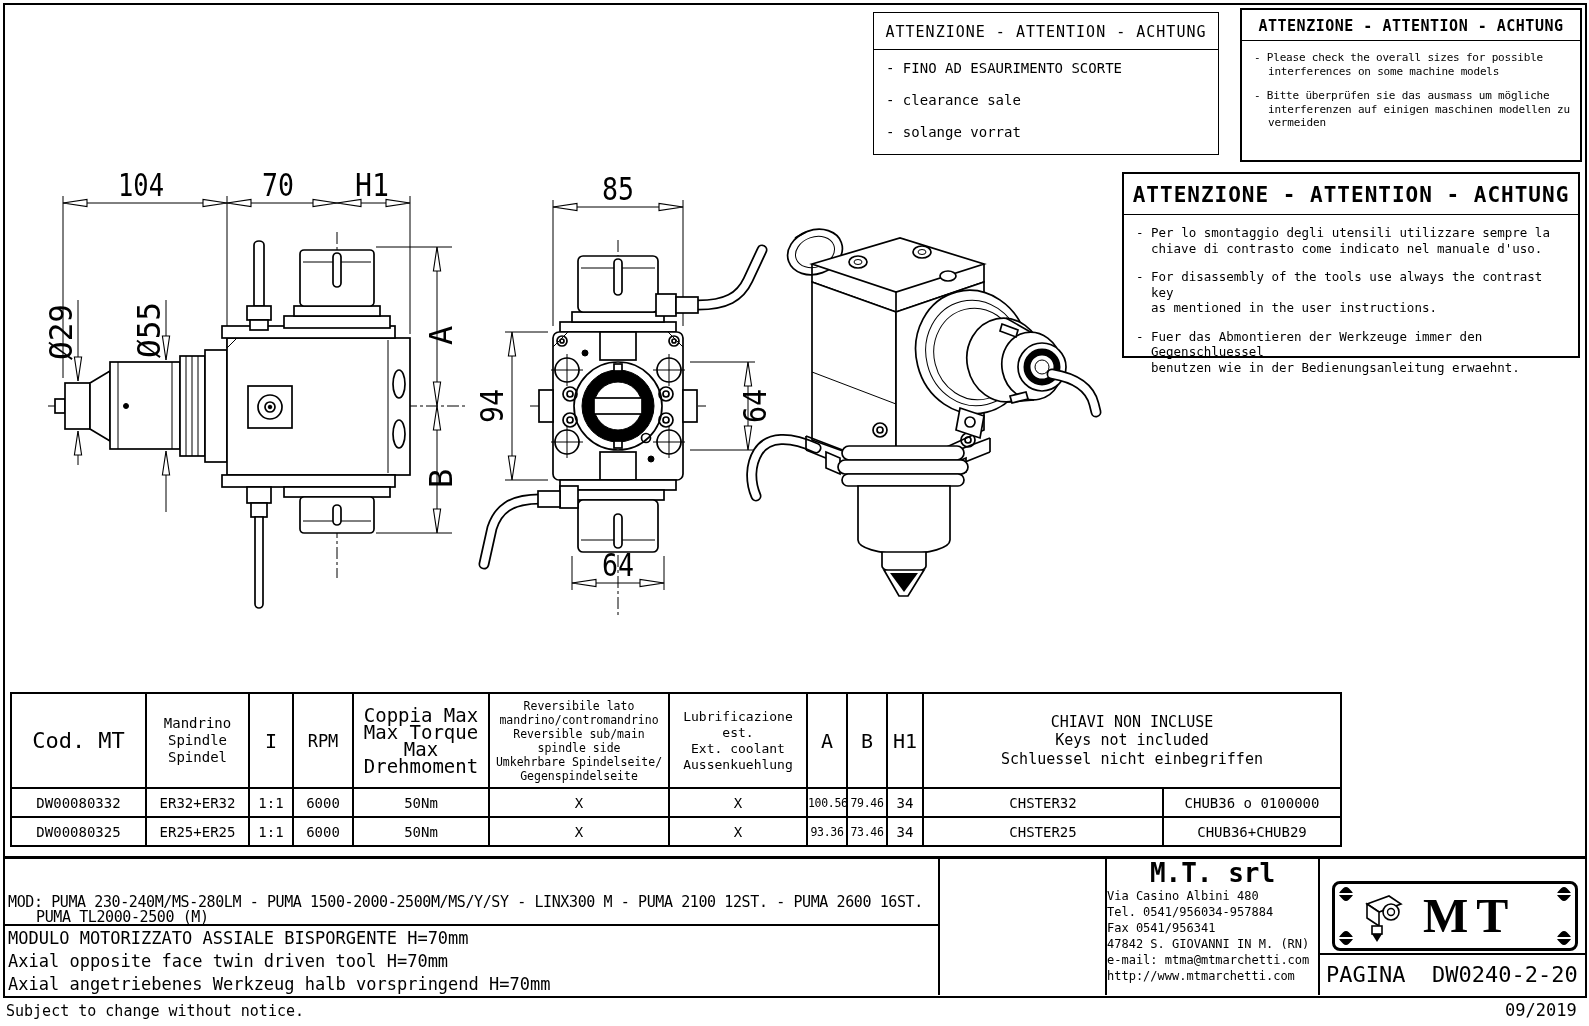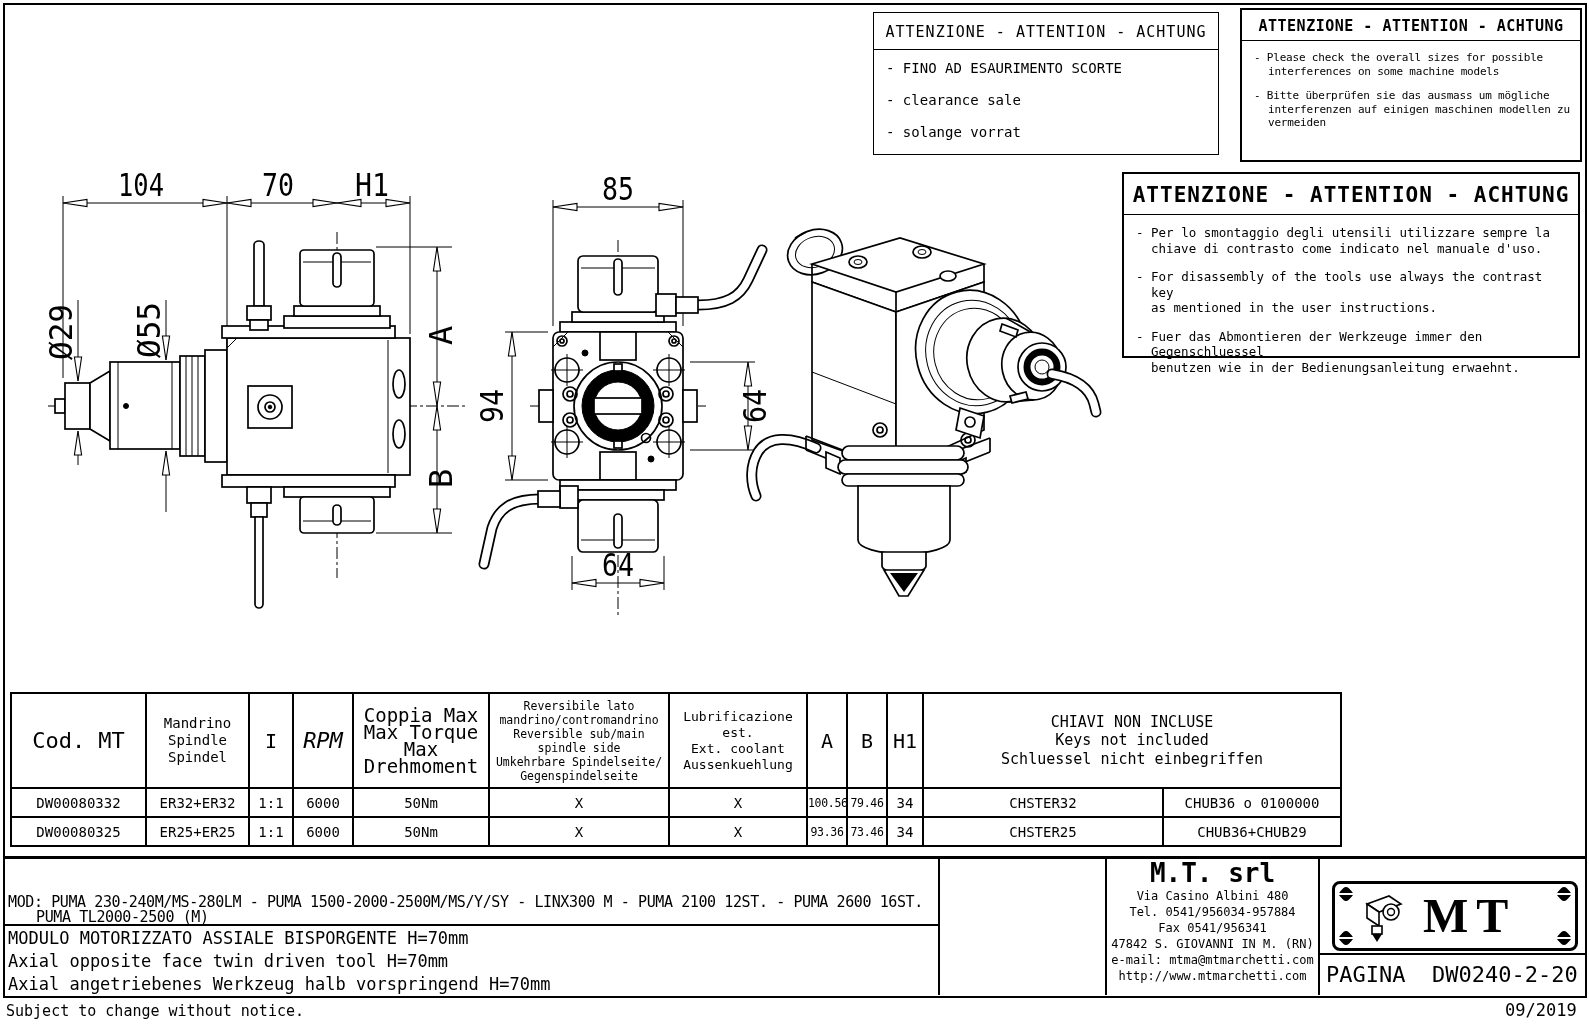--- a/index.html
+++ b/index.html
@@ -24,37 +24,37 @@
 
   
   table.spec{position:absolute;left:10px;top:692px;border-collapse:collapse;table-layout:fixed;
              width:1330px;background:#fff;}
   table.spec th,table.spec td{border:2px solid #000;text-align:center;vertical-align:middle;
              padding:0;overflow:hidden;}
   table.spec th{white-space:pre-line;font-weight:normal;}
   th.h-cod{font-size:22px;}
   th.h-mand{font-size:14px;line-height:17px;}
   th.h-i{font-size:20px;}
-  th.h-rpm{font-size:22px;font-style:italic;}
+  th.h-rpm{font-size:17px;}
   th.h-cop{font-size:19px;line-height:17px;}
   th.h-rev{font-size:11.5px;line-height:14px;}
   th.h-lub{font-size:13px;line-height:16px;}
   th.h-abh{font-size:20px;}
   th.h-chi{font-size:15px;line-height:18.5px;}
   td.c{font-size:14px;height:27px;}
   td.c.small{font-size:11.5px;letter-spacing:-0.3px;}
   td.c.med{font-size:14px;margin-left:29px;}
 
   
   .tline{position:absolute;background:#000;}
   .doosan{font-size:38px;letter-spacing:1px;}
   .modline{font-size:15px;letter-spacing:-0.4px;white-space:nowrap;}
   .descline{font-size:17px;white-space:nowrap;}
   .mtname{font-size:26px;font-weight:bold;text-align:center;width:100%;}
-  .addr{font-size:12px;line-height:16px;text-align:center;width:100%;white-space:nowrap;}
+  .addr{font-size:12px;line-height:16px;text-align:left;width:100%;white-space:nowrap;}
   .prod{font-size:14px;letter-spacing:0.5px;text-align:center;width:100%;margin-top:32px;}
   .pagina{font-size:22px;white-space:nowrap;}
   .logo-box{position:absolute;border:3px solid #000;border-radius:8px;background:#fff;}
   .logo-mt{font-family:"Liberation Serif",serif;font-weight:bold;font-size:48px;
            letter-spacing:8px;line-height:60px;}
   .screw{position:absolute;width:12px;height:12px;border-radius:4px;background:#000;}
   .screw::after{content:"";position:absolute;left:5px;top:-1px;width:2px;height:14px;
            background:#fff;transform:rotate(45deg);}
   .footer-l{font-size:15px;}
   .footer-r{font-size:17px;}

